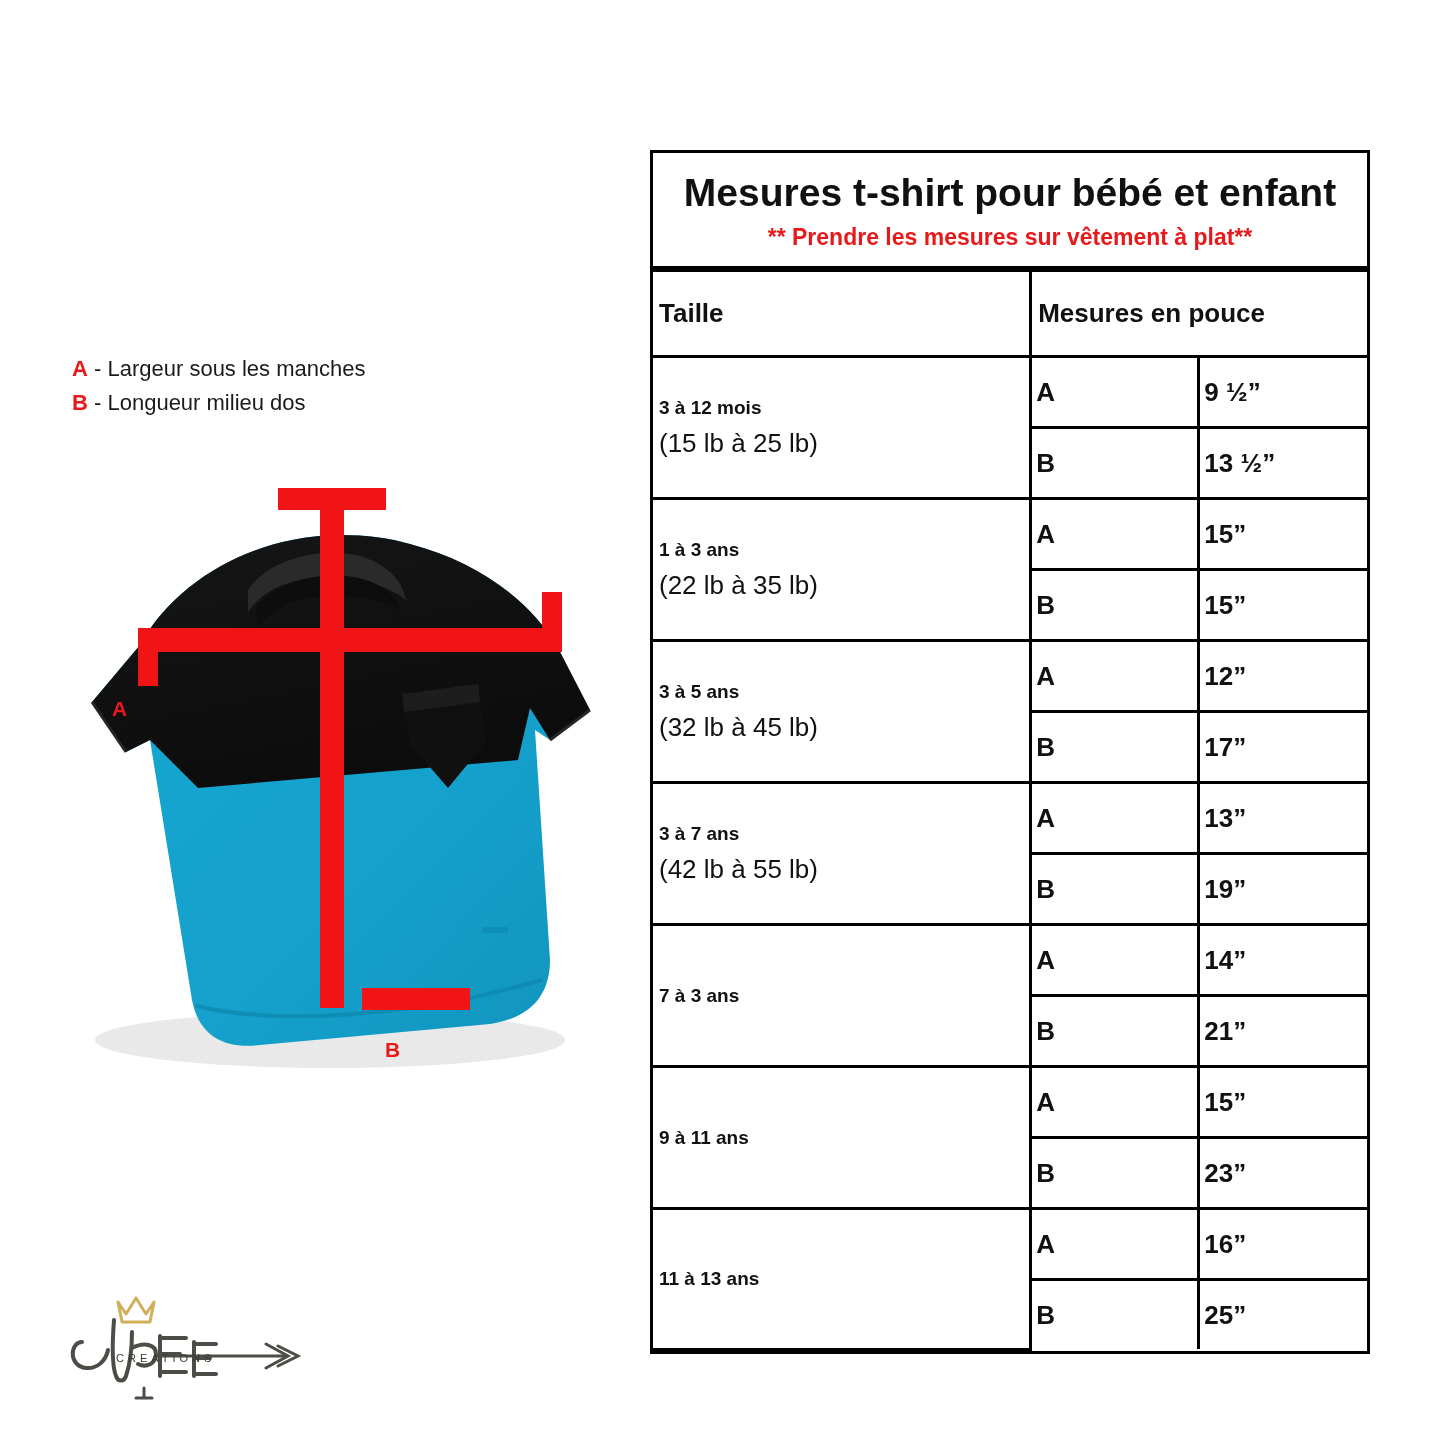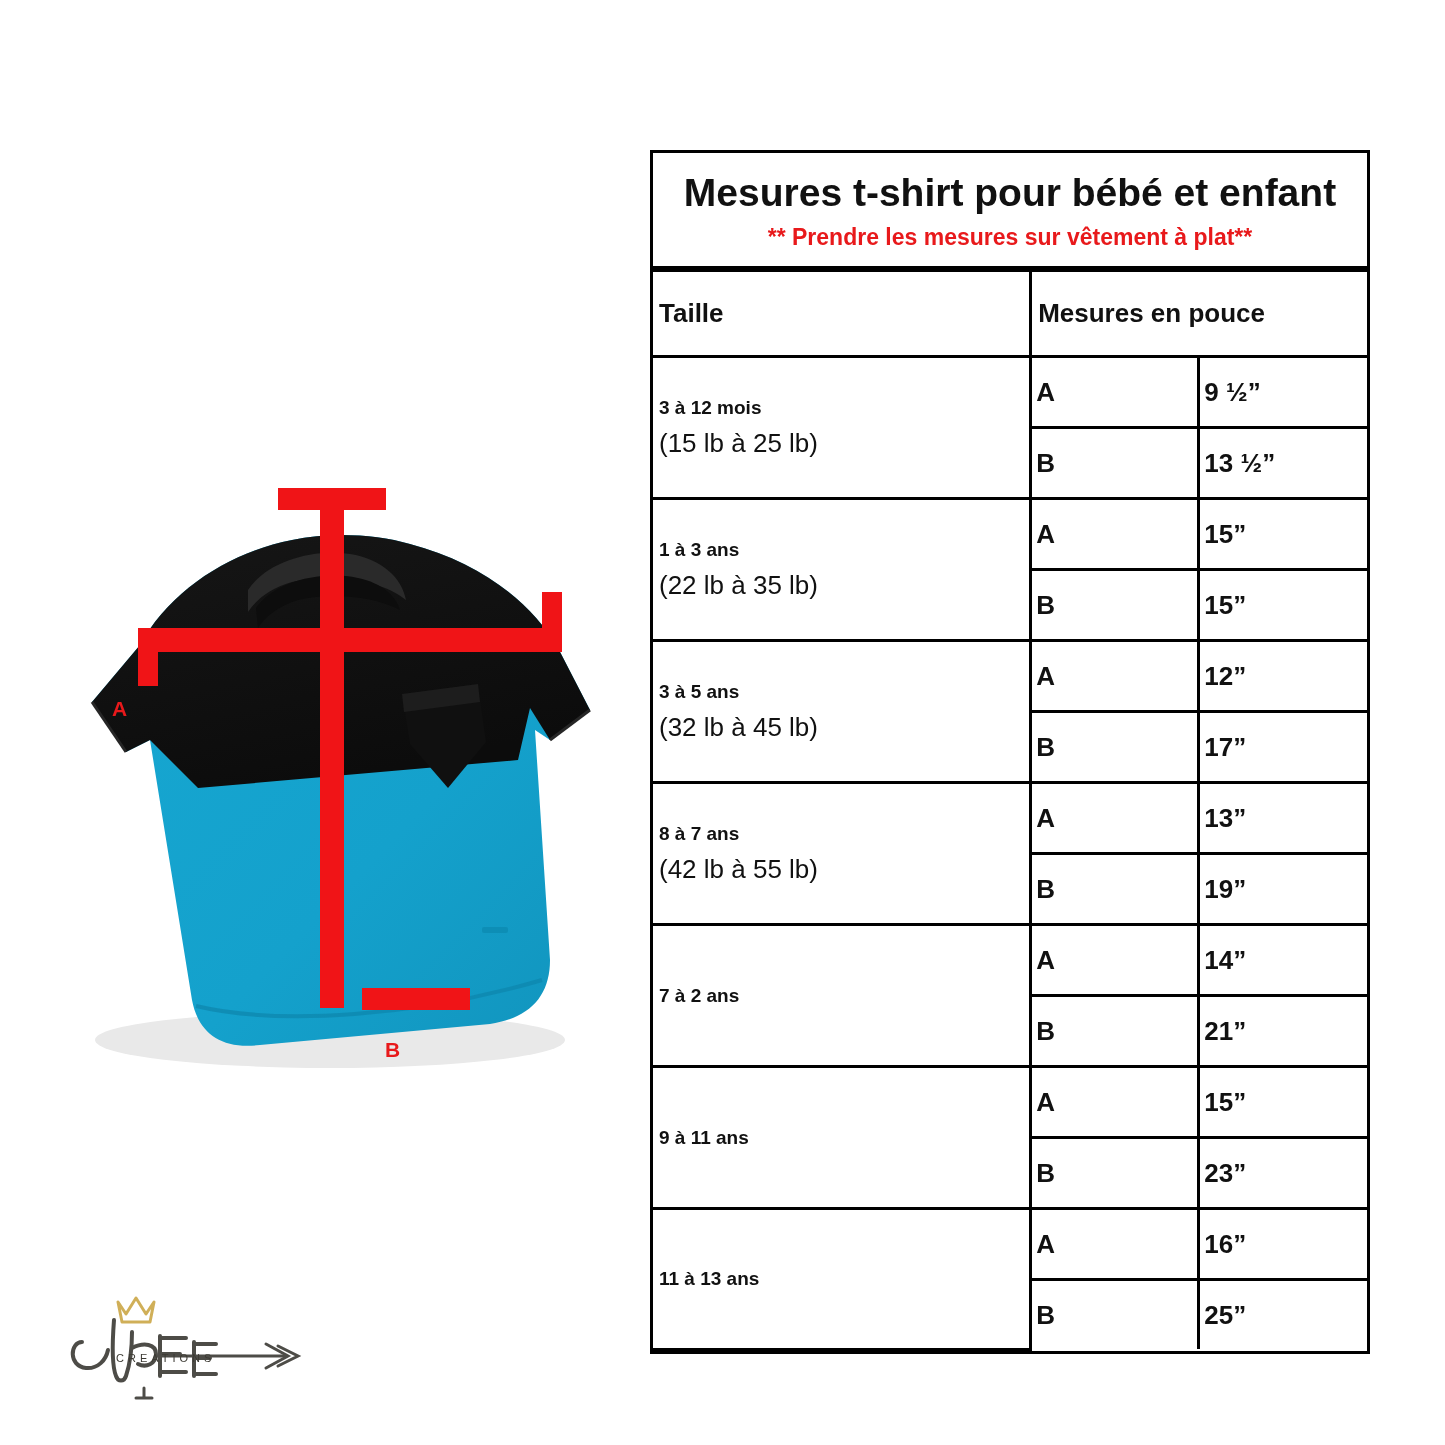--- a/index.html
+++ b/index.html
@@ -159,20 +159,30 @@
   
   table.size-table tr td:first-child { border-left: none; }
   table.size-table tr td:last-child { border-right: none; }
   table.size-table tr:last-child td { border-bottom: none; }
 </style>
 </head>
 <body>
 
 <div class="left-panel">
 
+  <div class="legend">
+    <div class="legend-row">
+      <span class="legend-letter">A</span>
+      <span class="legend-text">- Largeur sous les manches</span>
+    </div>
+    <div class="legend-row">
+      <span class="legend-letter">B</span>
+      <span class="legend-text">- Longueur milieu dos</span>
+    </div>
+  </div>
 
   <div class="shirt-photo">
     <svg class="shirt-svg" width="600" height="640" viewBox="0 0 600 640" xmlns="http://www.w3.org/2000/svg">
       <defs>
         <linearGradient id="bodyGrad" x1="0" y1="0" x2="1" y2="1">
           <stop offset="0%" stop-color="#17a8d2"></stop>
           <stop offset="60%" stop-color="#14a1cc"></stop>
           <stop offset="100%" stop-color="#1194bd"></stop>
         </linearGradient>
         <linearGradient id="yokeGrad" x1="0" y1="0" x2="0.4" y2="1">
@@ -318,34 +328,34 @@
         <td class="col-ab ab-cell">A</td>
         <td class="col-val val-cell">12”</td>
       </tr>
       <tr>
         <td class="col-ab ab-cell">B</td>
         <td class="col-val val-cell">17”</td>
       </tr>
 
       <tr>
         <td class="col-size size-cell" rowspan="2">
-          <div class="size-main">8 à 7 ans</div>
+          <div class="size-main">3 à 7 ans</div>
           <div class="size-sub">(42 lb à 55 lb)</div>
         </td>
         <td class="col-ab ab-cell">A</td>
         <td class="col-val val-cell">13”</td>
       </tr>
       <tr>
         <td class="col-ab ab-cell">B</td>
         <td class="col-val val-cell">19”</td>
       </tr>
 
       <tr>
         <td class="col-size size-cell" rowspan="2">
-          <div class="size-main">7 à 2 ans</div>
+          <div class="size-main">7 à 3 ans</div>
         </td>
         <td class="col-ab ab-cell">A</td>
         <td class="col-val val-cell">14”</td>
       </tr>
       <tr>
         <td class="col-ab ab-cell">B</td>
         <td class="col-val val-cell">21”</td>
       </tr>
 
       <tr>

